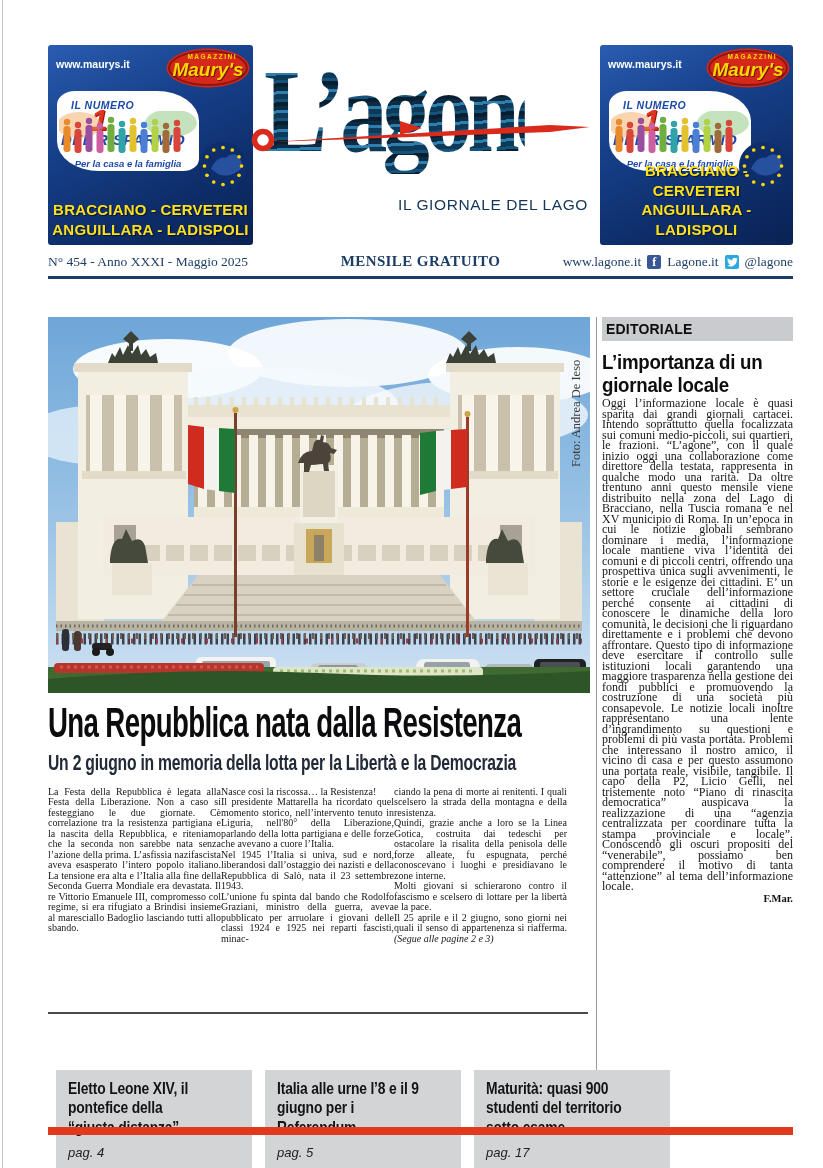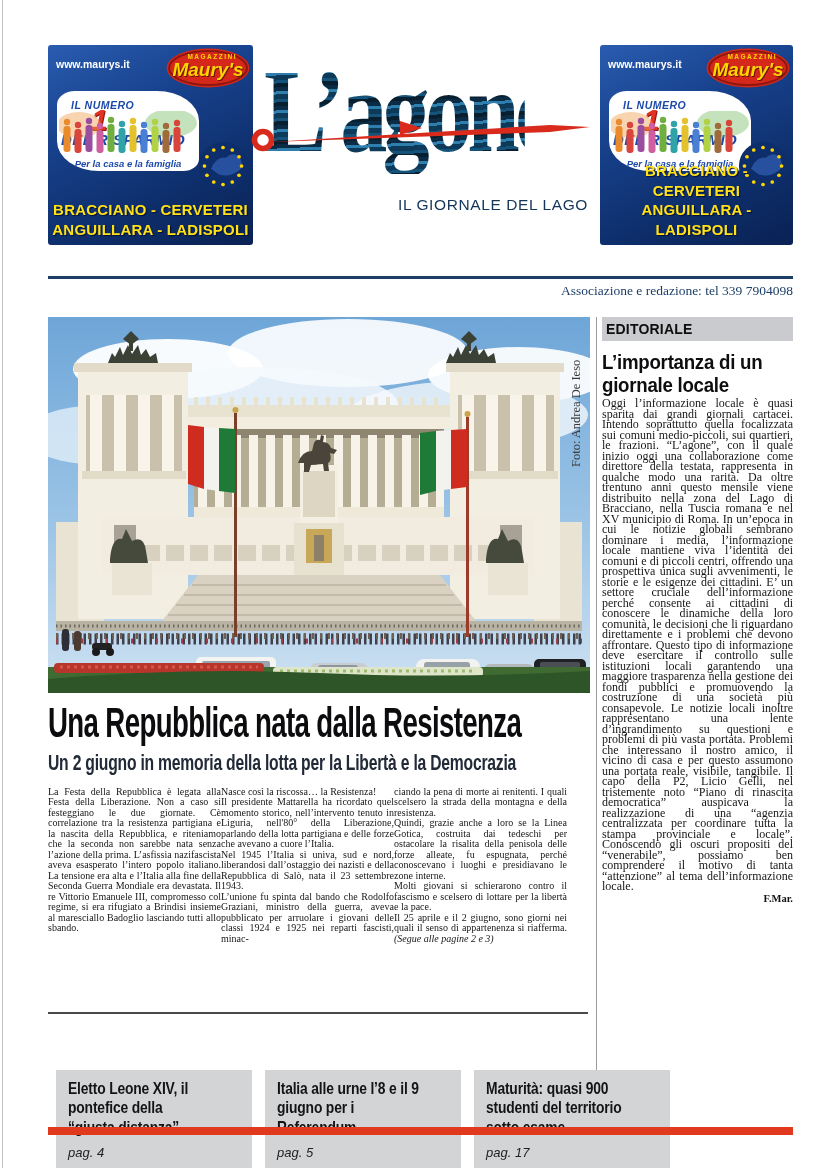--- a/index.html
+++ b/index.html
@@ -253,22 +253,36 @@
   <div class="masthead">
     <div class="logo-text">L’agone</div>
     <svg class="needle" width="354" height="42" viewBox="0 0 354 42">
       <circle cx="13" cy="26" r="8.5" fill="none" stroke="#d92a1c" stroke-width="5.5"></circle>
       <polygon points="20,28 300,11 340,13 300,18" fill="#d92a1c"></polygon>
       <polygon points="150,7 172,14 150,21" fill="#d92a1c"></polygon>
     </svg>
     <div class="masthead-tagline">IL GIORNALE DEL LAGO</div>
   </div>
 
+  <div class="header-bar">
+    <span class="header-issue">N° 454 - Anno XXXI - Maggio 2025</span>
+    <span class="header-freq">MENSILE GRATUITO</span>
+    <span class="header-links">
+      <span>www.lagone.it</span>
+      <span class="fb-icon">f</span>
+      <span>Lagone.it</span>
+      <span class="tw-icon">
+        <svg width="14" height="14" viewBox="0 0 14 14">
+            <path d="M12.6 3.6c-.4.2-.8.3-1.2.4.4-.3.8-.7 1-1.2-.4.3-.9.5-1.4.6-.4-.4-1-.7-1.6-.7-1.2 0-2.2 1-2.2 2.2 0 .2 0 .3.1.5-1.8-.1-3.4-1-4.5-2.3-.2.3-.3.7-.3 1.1 0 .8.4 1.4 1 1.8-.4 0-.7-.1-1-.3 0 1.1.8 2 1.8 2.2-.2.1-.4.1-.6.1l-.4 0c.3.9 1.1 1.5 2.1 1.5-.8.6-1.7 1-2.8 1h-.5c1 .6 2.1 1 3.4 1 4 0 6.3-3.4 6.3-6.3v-.3c.3-.4.7-.8.8-1.3z" fill="#fff"></path>
+          </svg>
+      </span>
+      <span>@lagone</span>
+    </span>
+  </div>
   <div class="header-rule"></div>
-  <div class="header-contact">Associazione e redazione: tel 339 7904098</div>
 
   <div class="photo">
     <svg width="542" height="376" viewBox="0 0 542 376">
       <defs>
         <linearGradient id="sky" x1="0" y1="0" x2="0" y2="1">
           <stop offset="0" stop-color="#6ea6d8"></stop>
             <stop offset=".55" stop-color="#9cc4e6"></stop>
             <stop offset="1" stop-color="#cfe2f2"></stop>
         </linearGradient>
         <g id="quad" fill="#3c4136">

